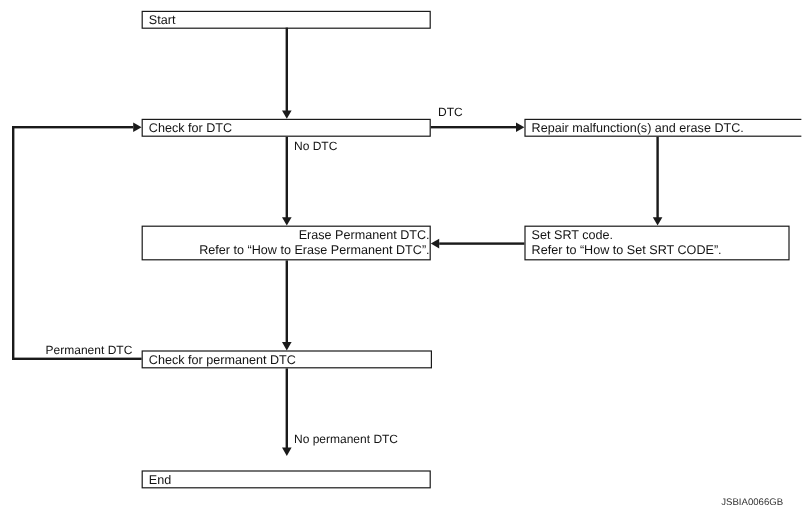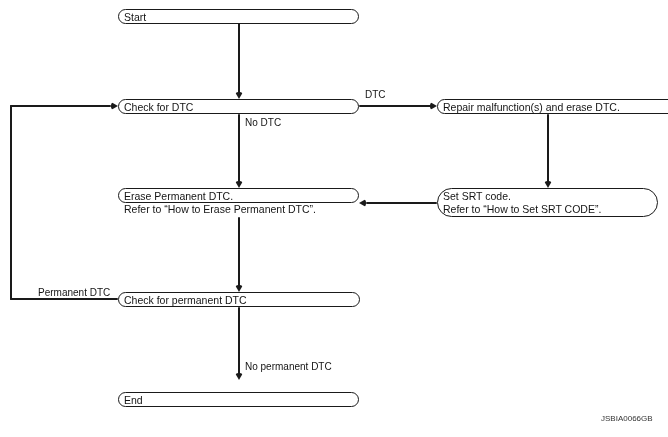--- a/index.html
+++ b/index.html
@@ -1,15 +1,15 @@
 <!DOCTYPE html>
 <html><head>
 <meta charset="utf-8">
 <style>
-  * { margin: 0; padding: 0; box-sizing: border-box; border-radius: 22px; }
+  * { margin: 0; padding: 0; box-sizing: border-box; }
   html, body { background: #ffffff; }
   body { font-family: "Liberation Sans", sans-serif; color: #141414; }
 
   .stage {
     position: relative;
     width: 668px;
     height: 437px;
     background: #ffffff;
     overflow: hidden;
   }
@@ -30,21 +30,21 @@
   .node.two-line {
     display: block;
     padding-top: 1px;
     line-height: 13px;
   }
   .node.two-line .ln { display: block; white-space: nowrap; }
 
   #n-start      { left: 118px; top: 9px;   width: 241px; height: 15px; }
   #n-check-dtc  { left: 118px; top: 99px;  width: 241px; height: 15px; }
   #n-repair     { left: 437px; top: 99px;  width: 257px; height: 15px; }
-  #n-erase      { left: 118px; top: 188px; width: 241px; height: 15px; }
+  #n-erase      { left: 118px; top: 188px; width: 241px; height: 29px; text-align: right; }
   #n-set-srt    { left: 437px; top: 188px; width: 221px; height: 29px; }
   #n-check-perm { left: 118px; top: 292px; width: 242px; height: 15px; }
   #n-end        { left: 118px; top: 380px; width: 241px; height: 15px; margin-top: 12px; }
 
   
   .line { position: absolute; background: #1a1a1a; }
   .line.v { width: 1.5px; }
   .line.h { height: 1.5px; }
 
   #l1  { left: 238px; top: 23px;  height: 70px; }   

